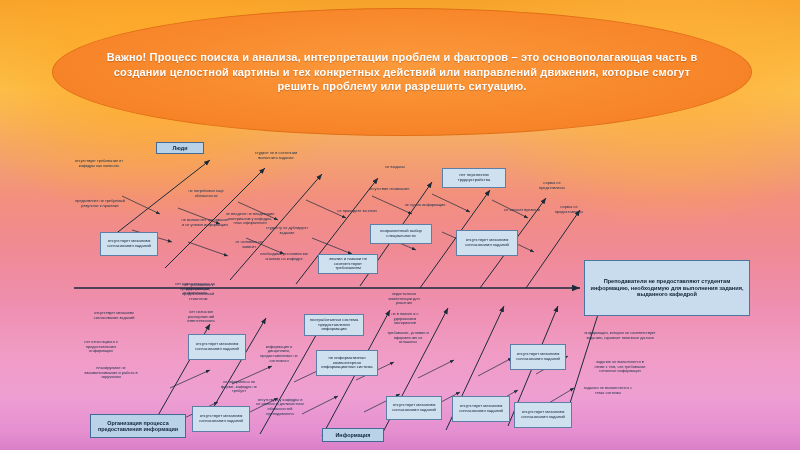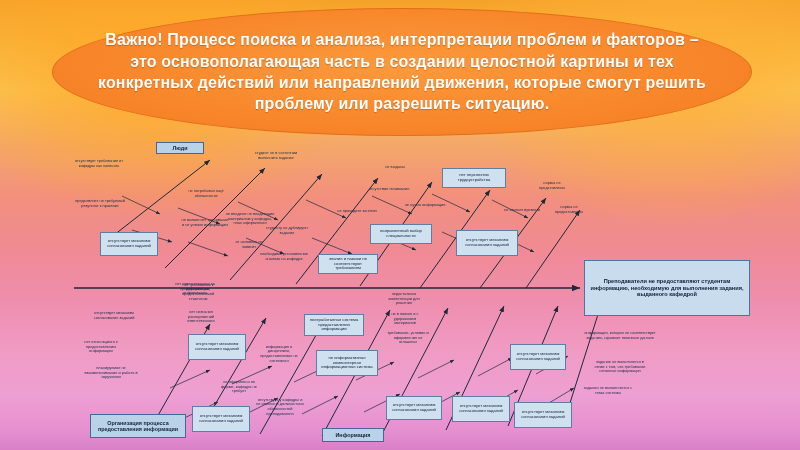--- a/index.html
+++ b/index.html
@@ -59,21 +59,21 @@
     border: 1px solid #e06f17;
     box-sizing: border-box;
     display: flex;
     align-items: center;
     justify-content: center;
   }
   #callout-text {
     width: 610px;
     text-align: center;
     color: #ffffff;
-    font-size: 16px;
+    font-size: 11px;
     line-height: 1.34;
     font-weight: bold;
     letter-spacing: 0.15px;
     text-shadow: 0 1px 1px rgba(120,50,0,0.35);
   }
 
   
   #diagram {
     position: absolute;
     left: 60px;

